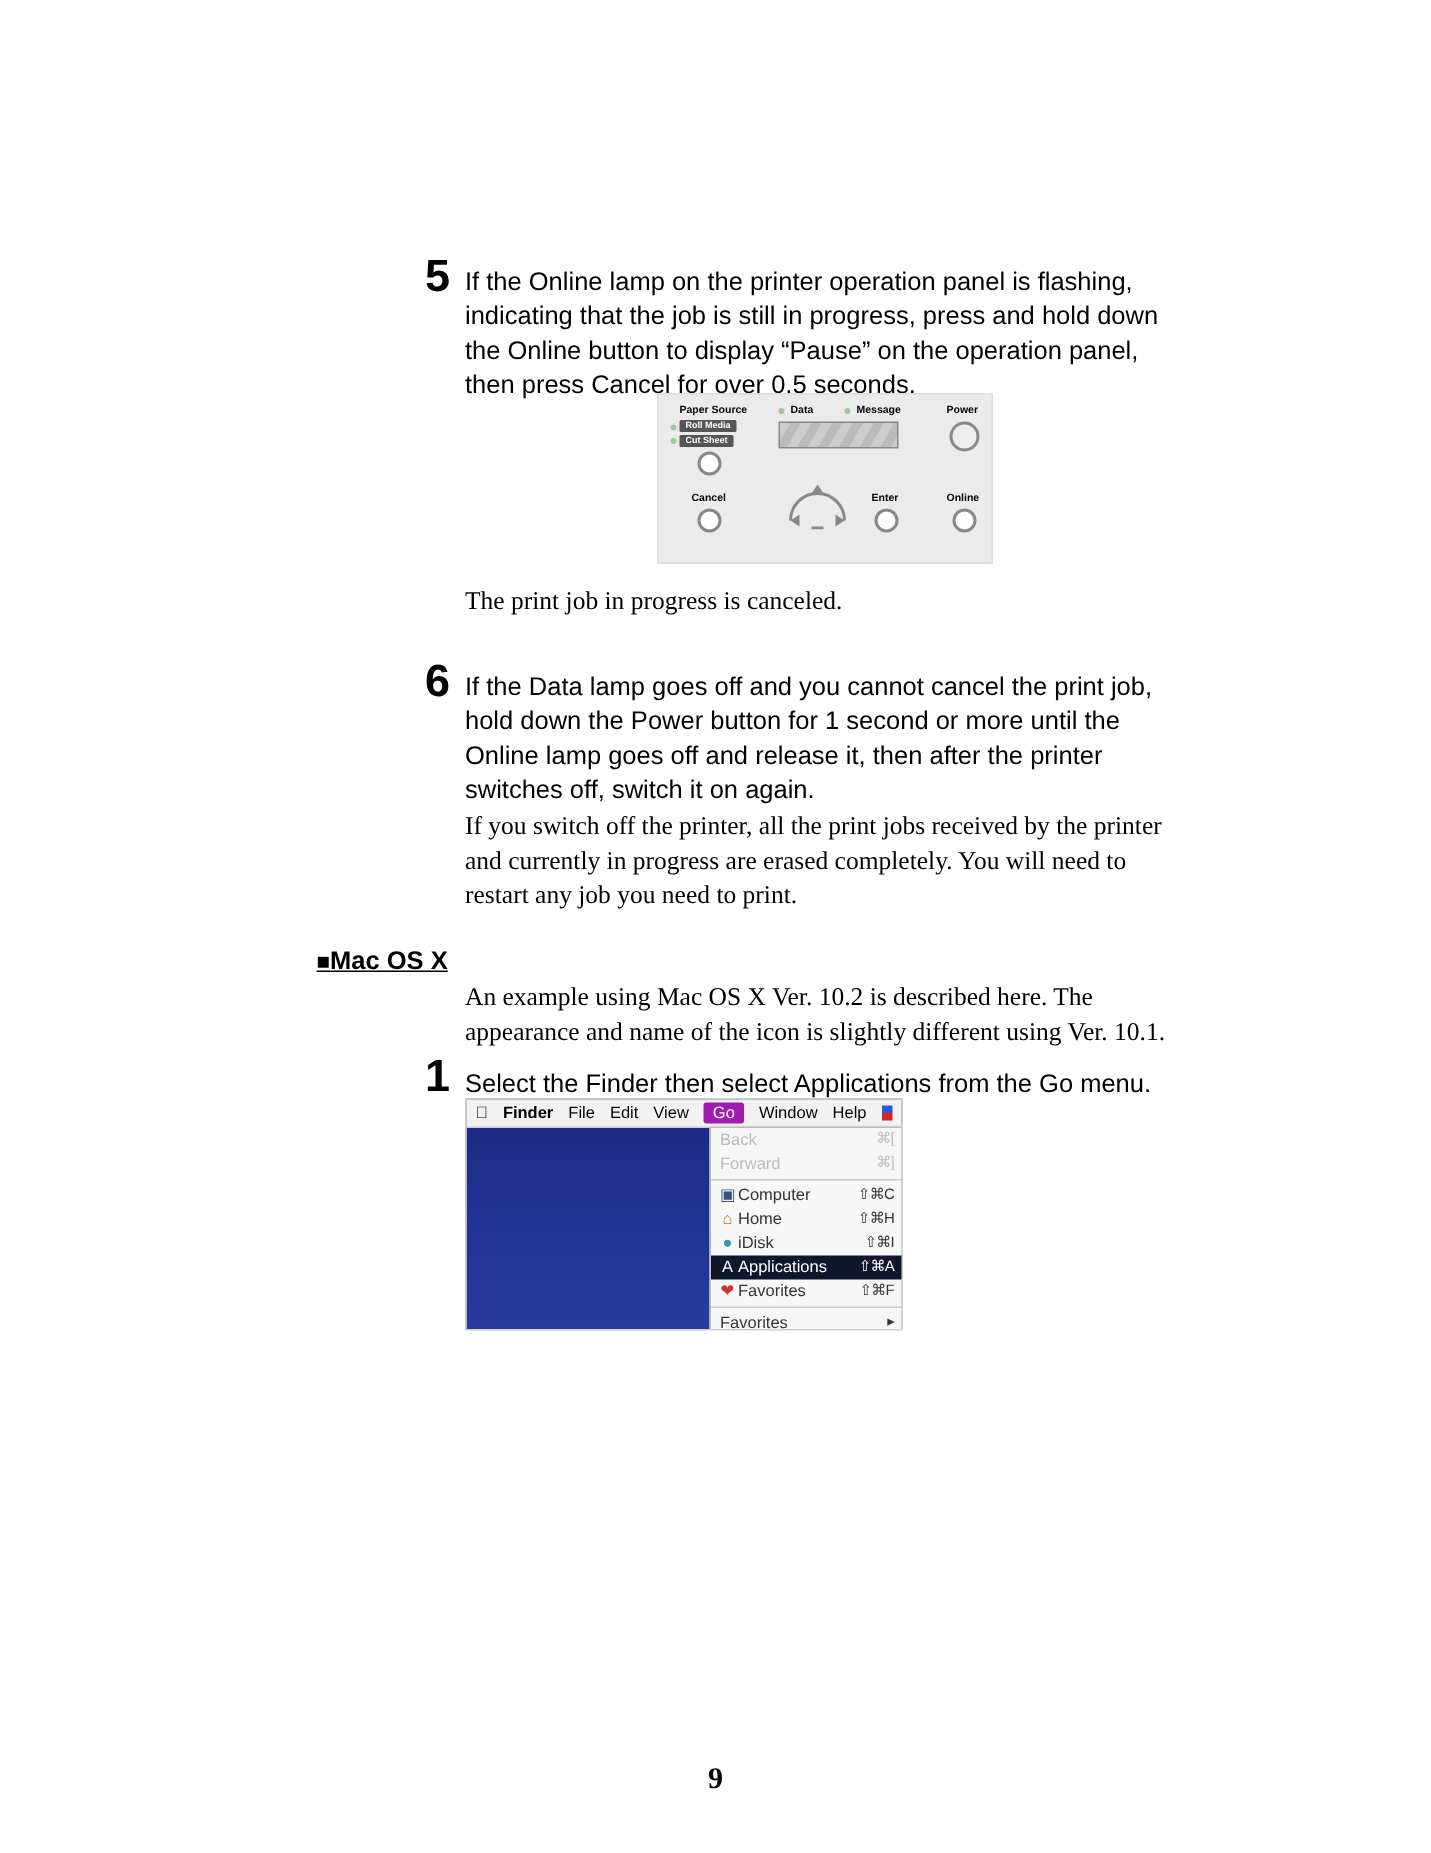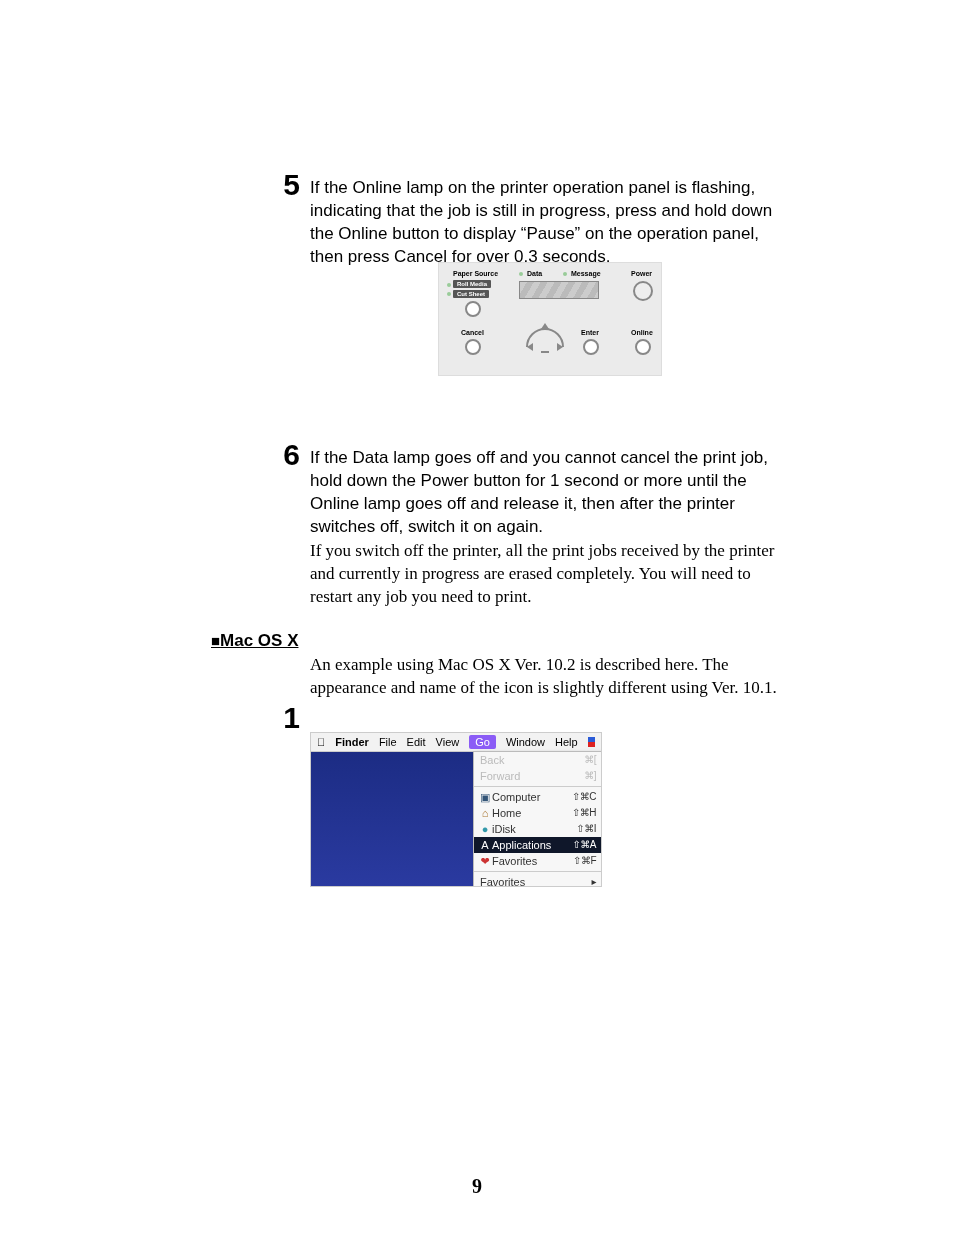--- a/index.html
+++ b/index.html
@@ -82,21 +82,21 @@
     overflow:hidden;
   }
   .mac .menubar {
     height: 18px; background: #f2f2f2;
     display:flex; align-items:center; gap:10px;
     padding: 0 6px;
     border-bottom:1px solid #ccc;
   }
   .mac .menubar span { font-size: 11px; }
   .mac .menubar .bold { font-weight:700; }
-  .mac .menubar .go { background:#8b5cf6; color:#fff; padding:1px 6px; border-radius:2px; }
+  .mac .menubar .go { background:#a21caf; color:#fff; padding:1px 6px; border-radius:2px; }
   .mac .menubar .flag { width:14px;height:10px;background:linear-gradient(#2a5bd7 50%,#d22 50%); }
   .mac .dropdown {
     position:absolute; left:162px; top:18px;
     width:128px; background:#f7f7f7;
     border:1px solid #bbb;
     box-shadow: 2px 2px 4px rgba(0,0,0,.3);
     font-size:11px;
   }
   .mac .dropdown .row { display:flex; justify-content:space-between; align-items:center; padding:1px 6px; color:#333; line-height:14px;}
   .mac .dropdown .row.dis { color:#bbb; }
@@ -122,21 +122,21 @@
   }
   .square { font-size:15px; }
 </style>
 </head>
 <body>
 
 <div class="page">
 
   <div class="step-row" style="position:absolute; left:266px; top:170px; width:530px;">
     <div class="step-num">5</div>
-    <div class="step-body">If the Online lamp on the printer operation panel is flashing, indicating that the job is still in progress, press and hold down the Online button to display “Pause” on the operation panel, then press Cancel for over 0.3 seconds.</div>
+    <div class="step-body">If the Online lamp on the printer operation panel is flashing, indicating that the job is still in progress, press and hold down the Online button to display “Pause” on the operation panel, then press Cancel for over 0.5 seconds.</div>
   </div>
 
   <div style="position:absolute; left:310px; top:256px; width:480px;">
     <div class="panel">
       <div class="lbl" style="left:14px; top:7px;">Paper Source</div>
       <div class="pill" style="left:14px; top:17px;">Roll Media</div>
       <div class="pill" style="left:14px; top:27px;">Cut Sheet</div>
       <div class="led" style="left:8px; top:20px;"></div>
       <div class="led" style="left:8px; top:29px;"></div>
       <div class="circ" style="left:26px; top:38px;"></div>
@@ -164,35 +164,37 @@
       </div>
 
       <div class="lbl" style="left:142px; top:66px;">Enter</div>
       <div class="circ" style="left:144px; top:76px;"></div>
 
       <div class="lbl" style="left:192px; top:66px;">Online</div>
       <div class="circ" style="left:196px; top:76px;"></div>
     </div>
   </div>
 
+  <div class="indent-text" style="position:absolute; left:310px; top:390px; width:480px;">The print job in progress is canceled.</div>
 
   <div class="step-row" style="position:absolute; left:266px; top:440px; width:530px;">
     <div class="step-num">6</div>
     <div class="step-body">If the Data lamp goes off and you cannot cancel the print job, hold down the Power button for 1 second or more until the Online lamp goes off and release it, then after the printer switches off, switch it on again.</div>
   </div>
   <div class="indent-text" style="position:absolute; left:310px; top:540px; width:480px;">If you switch off the printer, all the print jobs received by the printer and currently in progress are erased completely. You will need to restart any job you need to print.</div>
 
   <div class="section-hdr" style="position:absolute; left:211px; top:631px;">
     <span class="square">■</span><span>Mac OS X</span>
   </div>
 
   <div class="indent-text" style="position:absolute; left:310px; top:654px; width:480px;">An example using Mac OS X Ver. 10.2 is described here. The appearance and name of the icon is slightly different using Ver. 10.1.</div>
 
   <div class="step-row" style="position:absolute; left:266px; top:703px; width:530px;">
     <div class="step-num small">1</div>
+    <div class="step-body" style="padding-top:9px;">Select the Finder then select Applications from the Go menu.</div>
   </div>
 
   <div style="position:absolute; left:310px; top:732px;">
     <div class="mac">
       <div class="menubar">
         <span class="apple"></span>
         <span class="bold">Finder</span>
         <span>File</span>
         <span>Edit</span>
         <span>View</span>

